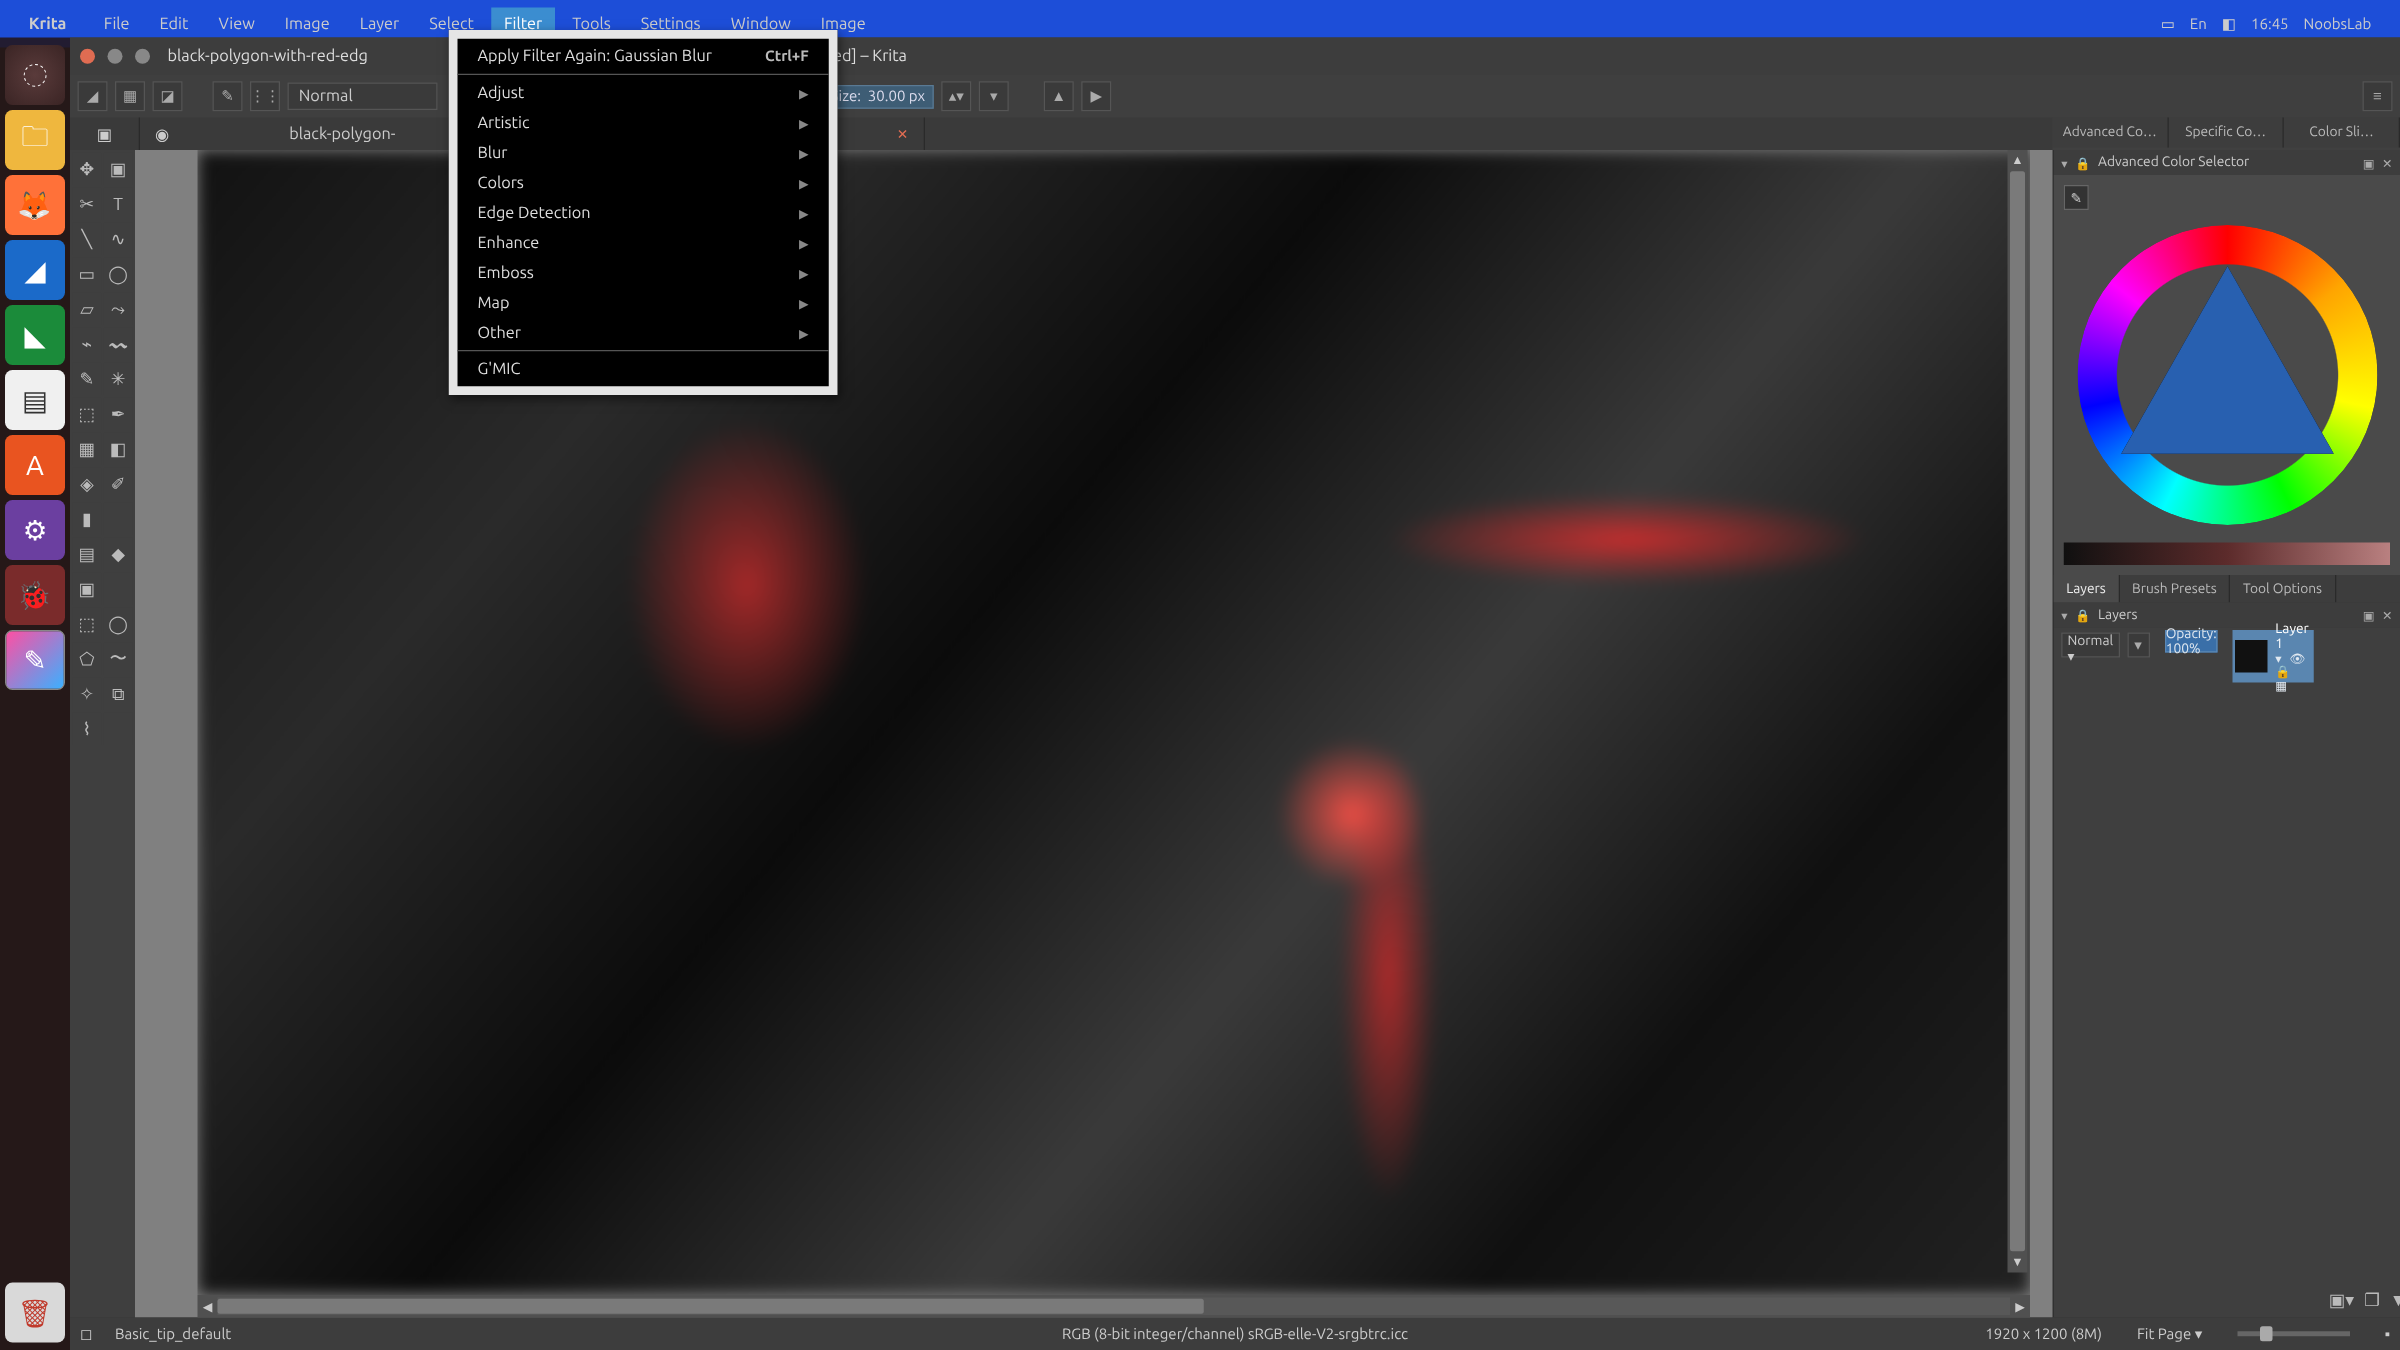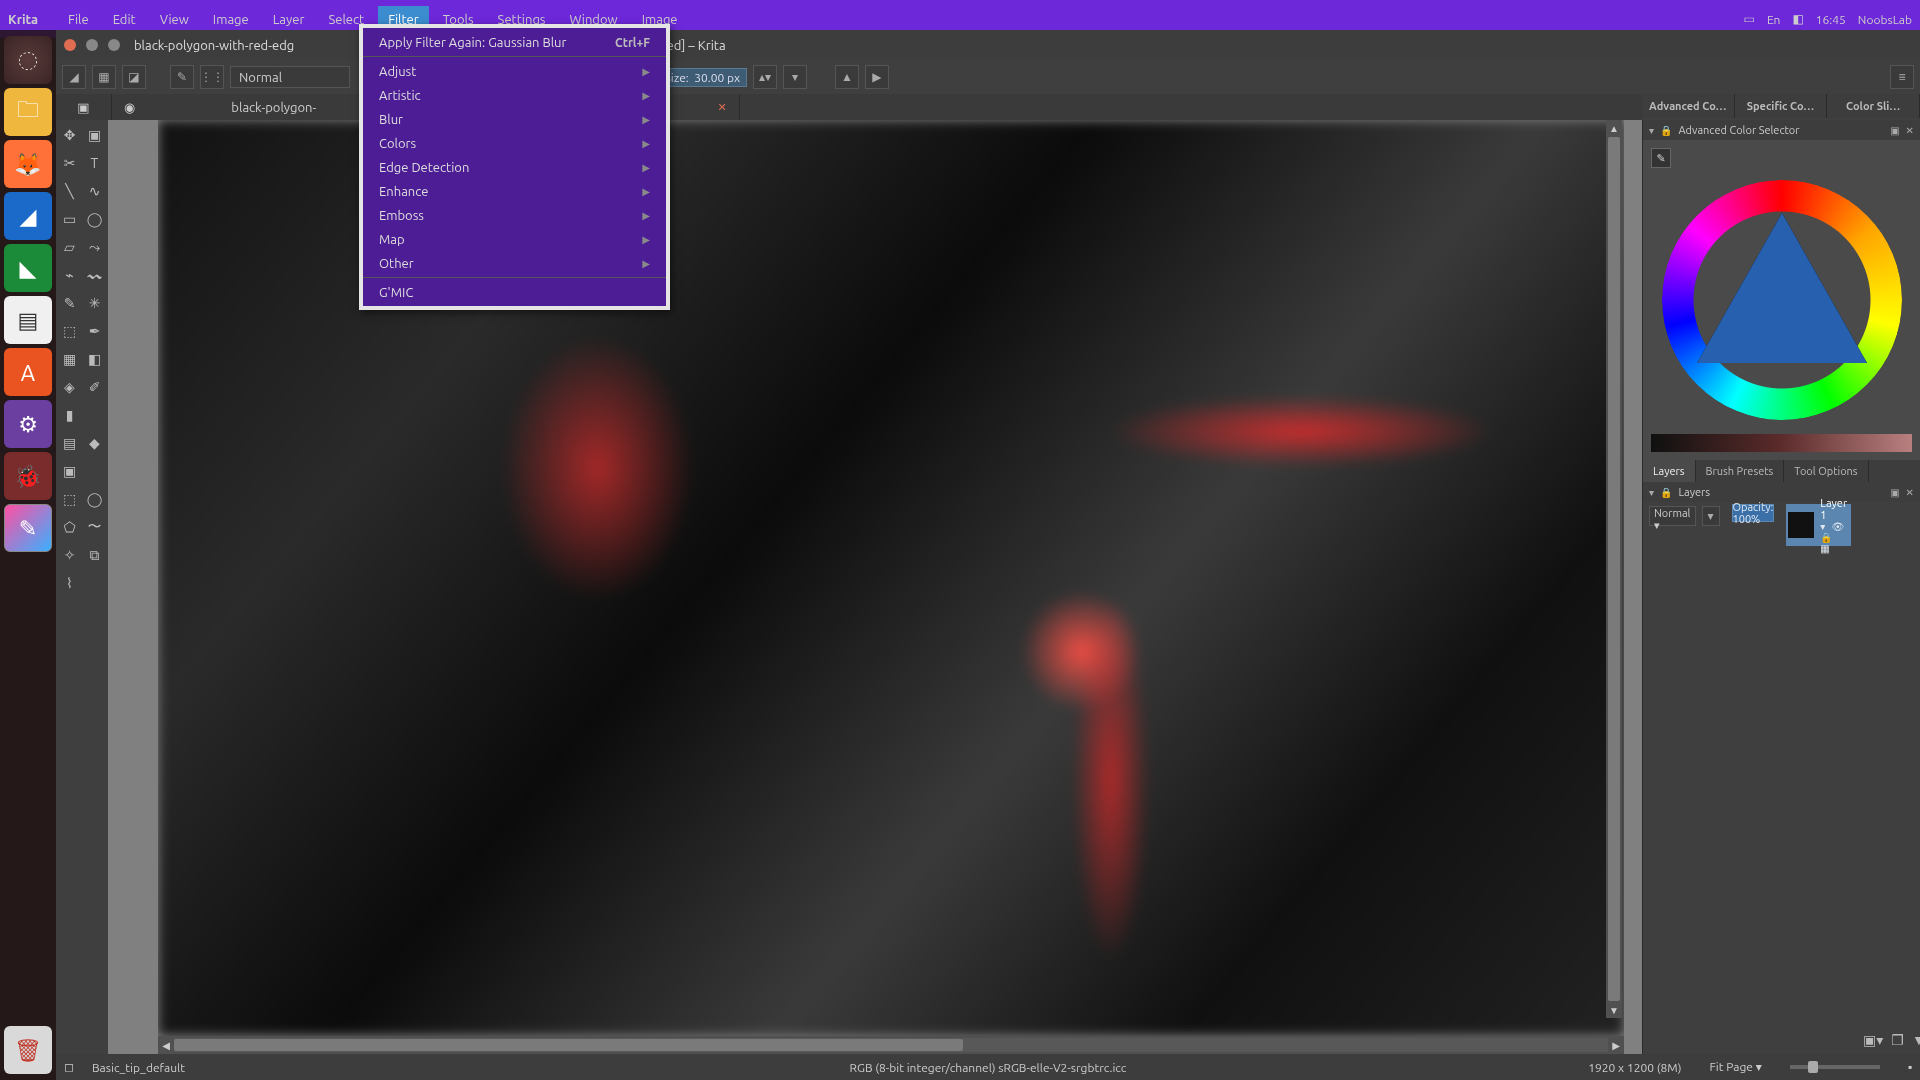--- a/index.html
+++ b/index.html
@@ -1,19 +1,19 @@
 <!DOCTYPE html>
 <html><head>
 <meta charset="utf-8">
 <style>
 * { margin: 0; padding: 0; box-sizing: border-box; font-family: "Ubuntu", "Segoe UI", sans-serif; }
 body { background: #2e2e2e; color: #ccc; overflow: hidden; width: 1920px; height: 1080px; font-size: 13px; }
 
 
-.sysbar { height: 38px; background: #6d28d9; display: flex; align-items: center; padding: 0 8px; }
+.sysbar { height: 38px; background: #1d4ed8; display: flex; align-items: center; padding: 0 23px; }
 .sysbar .app-label { font-weight: 600; margin-right: 20px; }
 .menu { display: flex; gap: 4px; }
 .menu-item { padding: 6px 10px; cursor: default; }
 .menu-item.active { background: #3b8dd0; color: #fff; }
 .sys-right { margin-left: auto; display: flex; align-items: center; gap: 12px; }
 .sys-right span { font-size: 12px; }
 
 
 .launcher { position: absolute; left: 0; top: 30px; width: 56px; height: calc(100% - 30px); background: rgba(35,20,20,0.85); display: flex; flex-direction: column; align-items: center; padding-top: 6px; gap: 4px; }
 .launch-icon { width: 48px; height: 48px; border-radius: 6px; display: flex; align-items: center; justify-content: center; font-size: 22px; color: #fff; }
@@ -75,21 +75,21 @@
 .hscroll .arrow { width:16px; text-align:center; color:#ccc; font-size:10px;}
 .hscroll .track { flex:1; height:14px; background:#585858; position:relative;}
 .hscroll .thumb { position:absolute; left:0; width:55%; top:1px; bottom:1px; background:#7a7a7a; border-radius:2px;}
 .vscroll { position:absolute; right:2px; top:0; bottom:18px; width:16px; background:#505050; display:flex; flex-direction:column; align-items:center;}
 .vscroll .arrow { height:16px; color:#ccc; font-size:10px; display:flex; align-items:center;}
 .vscroll .thumb { width:12px; background:#7a7a7a; border-radius:2px; flex:1; margin:1px;}
 
 
 .dockers { width:278px; background:#3a3a3a; display:flex; flex-direction:column; border-left:1px solid #2a2a2a;}
 .dock-tabs { display:flex; height:24px; background:#3d3d3d; font-size:11px;}
-.dock-tabs .dt { flex:1; display:flex; align-items:center; justify-content:center; border-right:1px solid #2a2a2a; color:#bbb; padding:0 2px; overflow:hidden; white-space:nowrap;font-weight:bold;}
+.dock-tabs .dt { flex:1; display:flex; align-items:center; justify-content:center; border-right:1px solid #2a2a2a; color:#bbb; padding:0 2px; overflow:hidden; white-space:nowrap;}
 .dock-head { height:20px; background:#3d3d3d; display:flex; align-items:center; padding:0 6px; font-size:11px; gap:6px; color:#ccc;}
 .dock-head .ic { font-size:10px; color:#aaa;}
 .dock-head .spacer { flex:1;}
 .color-sel { height:320px; background:#4a4a4a; display:flex; align-items:center; justify-content:center; position:relative;}
 .picker { position:absolute; top:8px; left:8px; width:20px; height:20px; background:#333; border:1px solid #666; display:flex; align-items:center; justify-content:center; font-size:11px;}
 .color-strip { position:absolute; left:8px; right:8px; bottom:8px; height:18px; background:linear-gradient(to right,#101010,#5c2b2b,#b98080);}
 .wheel { width:240px; height:240px; border-radius:50%; background: conic-gradient(red,orange,yellow,lime,cyan,blue,magenta,red); -webkit-mask: radial-gradient(circle, transparent 88px, black 89px); mask: radial-gradient(circle, transparent 88px, black 89px); position:relative;}
 .tri { width:0; height:0; border-left:85px solid transparent; border-right:85px solid transparent; border-bottom:150px solid #2860b0; position:absolute; top:50%; left:50%; transform:translate(-50%,-58%); filter: drop-shadow(0 0 0 #000);}
 .tri::after{content:""; position:absolute; left:-85px; top:0; width:0;height:0; border-left:85px solid transparent; border-right:85px solid transparent; border-bottom:150px solid; border-bottom-color:rgba(255,255,255,0); background:linear-gradient(to top,#fff, transparent);}
 .dock-mid-tabs { display:flex; height:22px; background:#3d3d3d; font-size:11px;}
@@ -107,21 +107,21 @@
 .layers-footer .sp { flex:1;}
 
 
 .statusbar { height:26px; background:#3d3d3d; display:flex; align-items:center; padding:0 8px; font-size:12px; color:#ccc; gap:18px;}
 .statusbar .mid { position:absolute; left:50%; transform:translateX(-50%);}
 .statusbar .right { margin-left:auto; display:flex; align-items:center; gap:28px;}
 .statusbar .slider { width:90px; height:4px; background:#666; position:relative;}
 .statusbar .slider::after { content:""; position:absolute; left:20%; top:-4px; width:10px; height:12px; background:#aaa; border-radius:2px;}
 
 
-.dropdown { position:absolute; left:359px; top:24px; width:311px; background:#4c1d95; border:4px solid #e5e5e5; box-shadow:2px 3px 8px rgba(0,0,0,0.5); z-index:500; padding:2px 0;}
+.dropdown { position:absolute; left:359px; top:24px; width:311px; background:#000000; border:7px solid #e5e5e5; box-shadow:2px 3px 8px rgba(0,0,0,0.5); z-index:500; padding:2px 0;}
 .dropdown .di { display:flex; align-items:center; height:24px; padding:0 16px; color:#ddd; font-size:13px; position:relative;}
 .dropdown .di .sc { margin-left:auto; color:#bbb; font-size:12px;font-weight:bold;}
 .dropdown .di .arr { margin-left:auto; color:#888; font-size:10px;}
 .dropdown .sep { height:1px; background:#555; margin:2px 0;}
 </style>
 </head>
 <body>
 
 <div class="sysbar">
   <span class="app-label">Krita</span>

